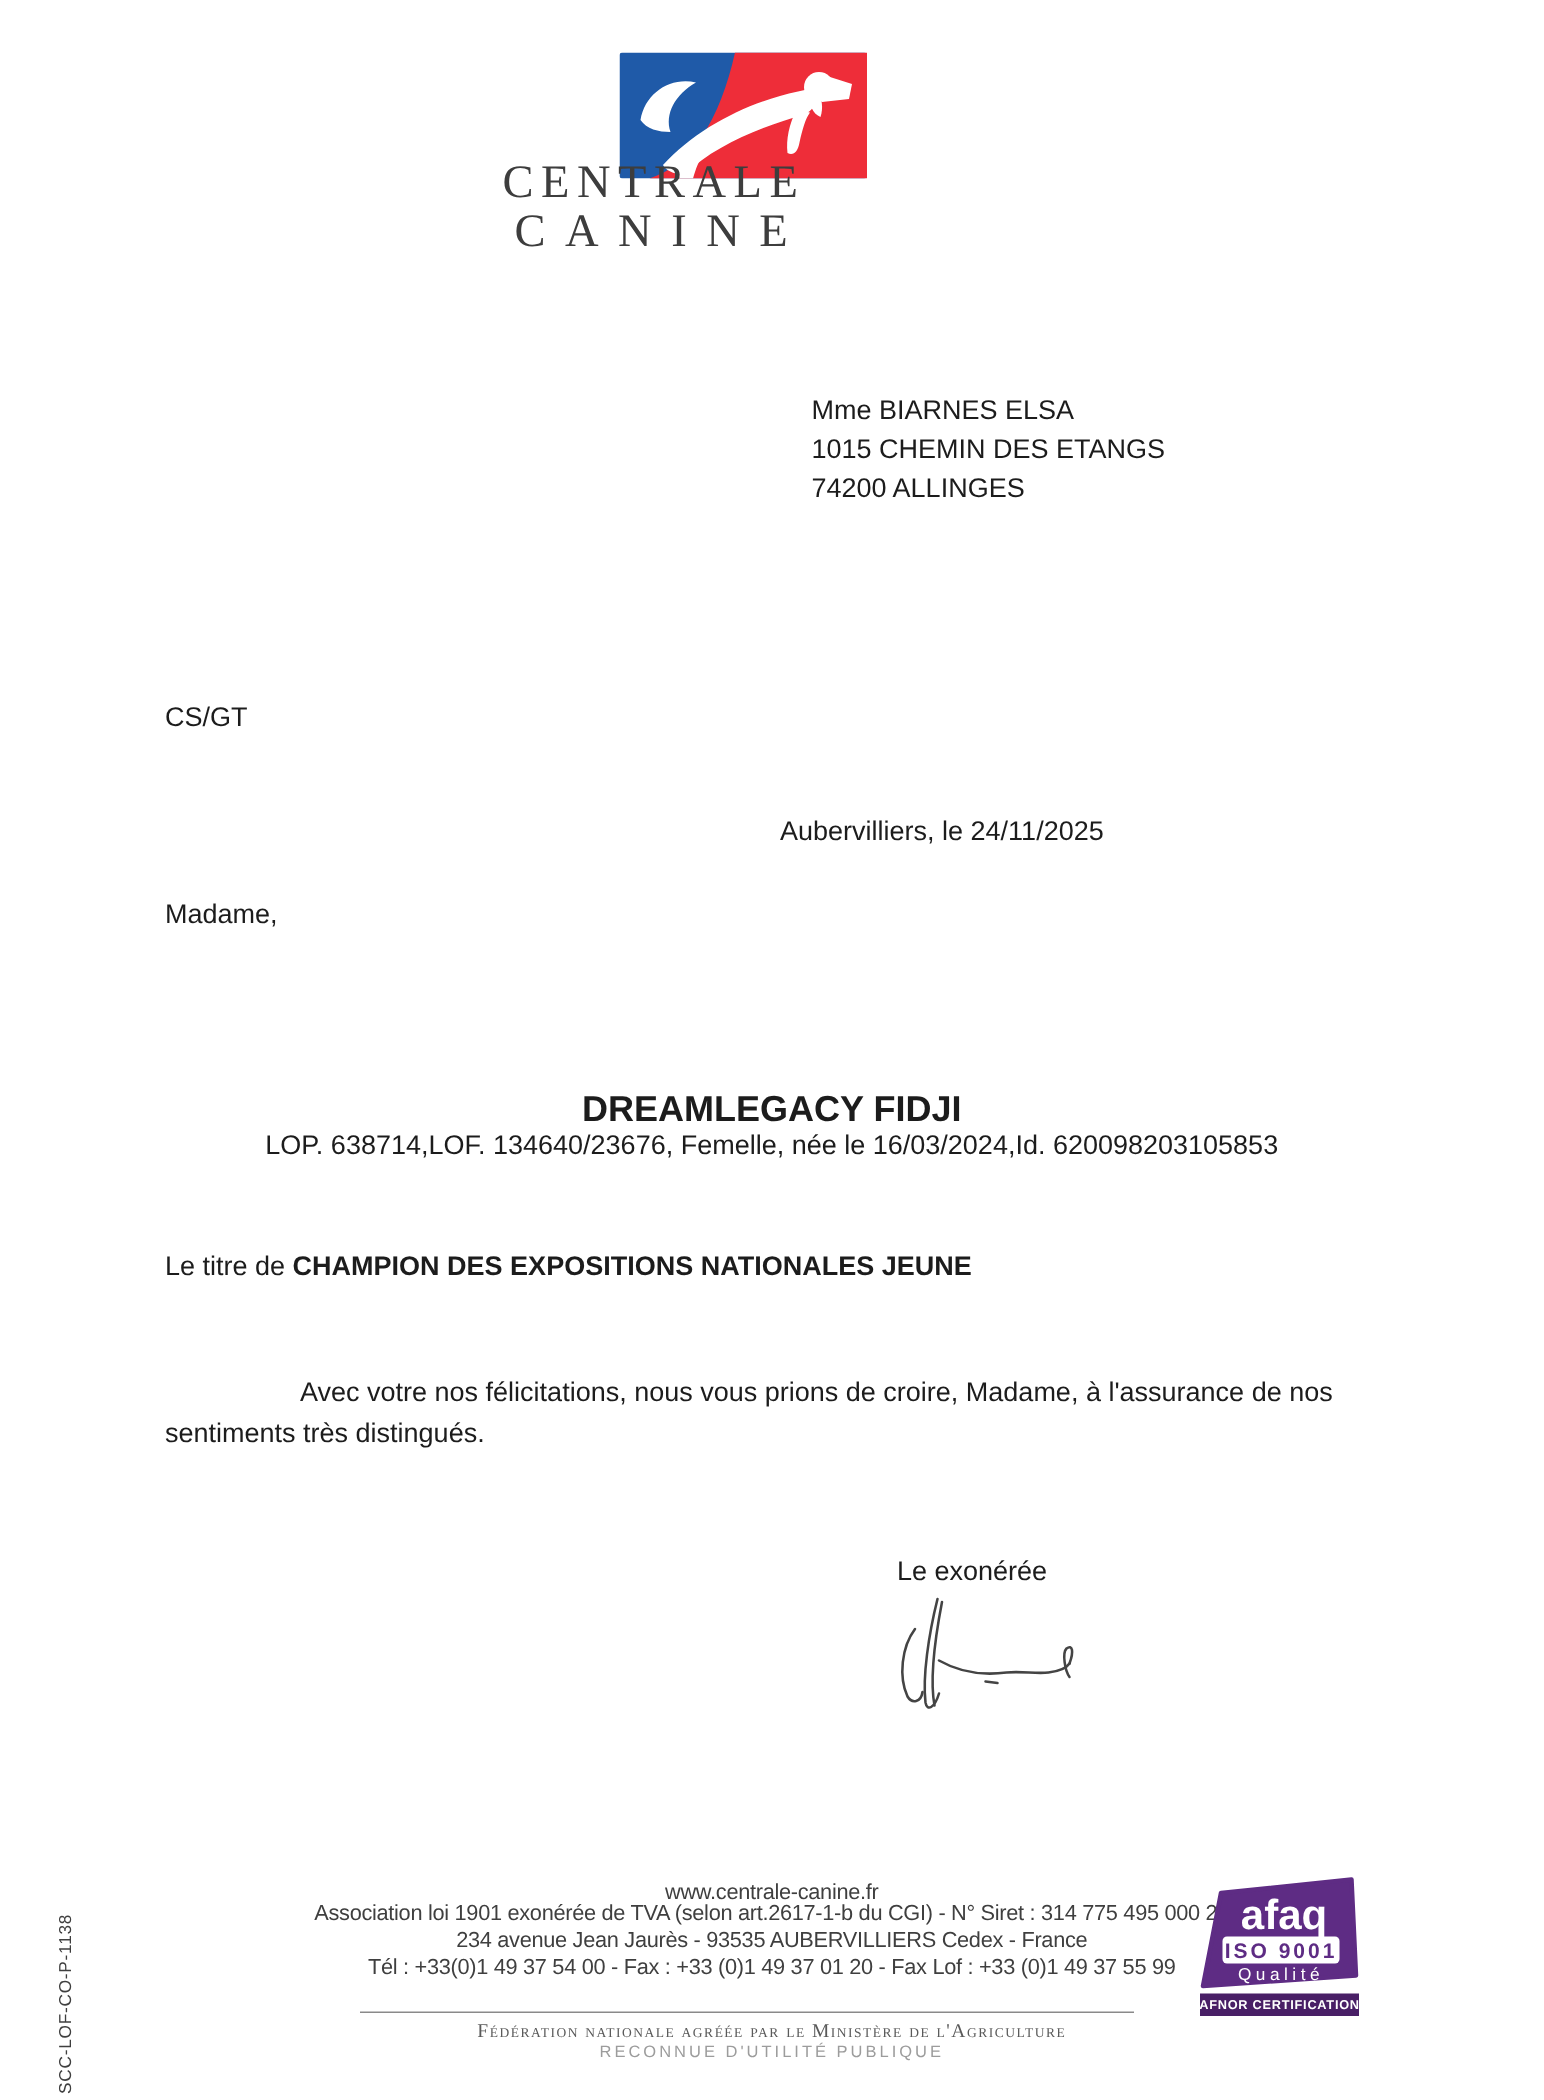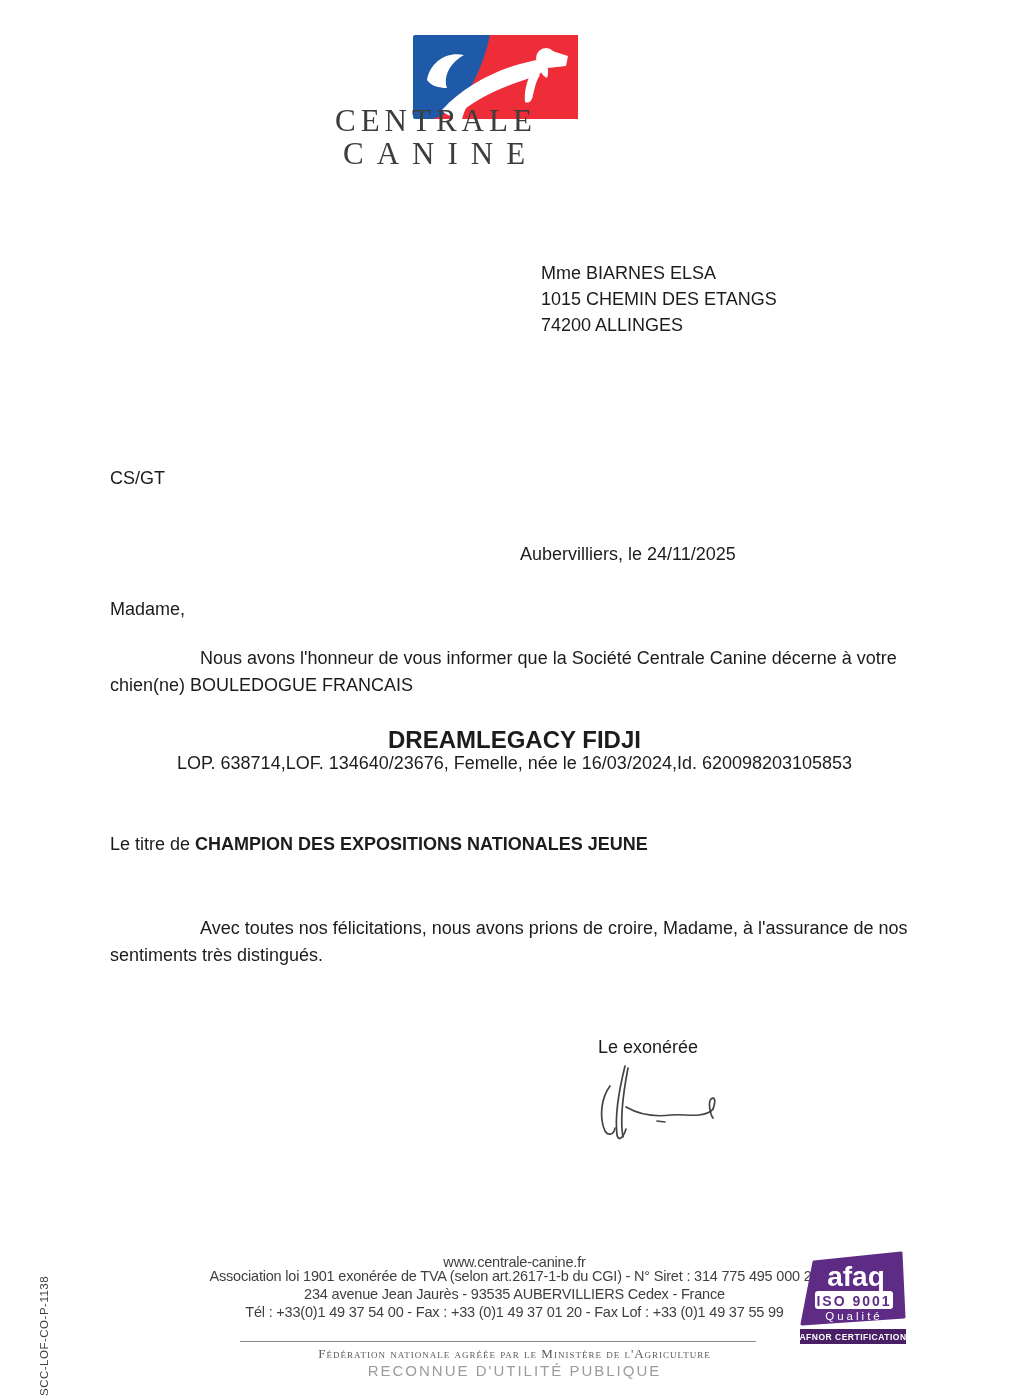--- a/index.html
+++ b/index.html
@@ -38,21 +38,21 @@
   .foot-tagline{left:0;top:1246px;width:1029px;text-align:center;
                 font-family:"Liberation Serif", serif;font-variant:small-caps;
                 font-size:17px;letter-spacing:1.5px;color:#4a4a4a;}
   .foot-small{left:0;width:1029px;text-align:center;font-size:14.5px;color:#3f3f3f;
               letter-spacing:-0.2px;}
   .f2{top:1268px;} .f3{top:1286px;} .f4{top:1304px;} .f5{top:1254px;}
   .foot-divider{left:240px;top:1341px;width:516px;height:0;border-top:1.5px solid #8a8a8a;}
   .foot-fed{left:0;top:1346px;width:1029px;text-align:center;
             font-family:"Liberation Serif", serif;font-variant:small-caps;
             font-size:13px;letter-spacing:1px;color:#5a5a5a;}
-  .foot-rec{left:0;top:1362px;width:1029px;text-align:center;font-size:15px;
+  .foot-rec{left:0;top:1362px;width:1029px;text-align:center;font-size:11px;
             letter-spacing:2px;color:#9c9c9c;}
 
   .afaq{left:800px;top:1250px;width:106px;height:95px;}
 
   .doc-code{left:38px;top:1256px;height:140px;font-size:11.5px;color:#3f3f3f;
             writing-mode:vertical-rl;transform:rotate(180deg);letter-spacing:0.5px;}
 </style>
 </head>
 <body>
 
@@ -84,28 +84,27 @@
   <div class="abs recipient">
     <div>Mme BIARNES ELSA</div>
     <div>1015 CHEMIN DES ETANGS</div>
     <div>74200 ALLINGES</div>
   </div>
 
   <div class="abs reference">CS/GT</div>
   <div class="abs dateline">Aubervilliers, le 24/11/2025</div>
   <div class="abs salutation">Madame,</div>
 
-  <div class="abs para intro">Nous avons l'honneur de vous informer que la Société Centrale Canine décerne à votre chien(ne) BOULEDOGUE FRANCAIS</div>
 
   <div class="abs dogname">DREAMLEGACY FIDJI</div>
   <div class="abs dogdetails">LOP. 638714,LOF. 134640/23676, Femelle, née le 16/03/2024,Id. 620098203105853</div>
 
   <div class="abs titleline"><span>Le titre de </span><b>CHAMPION DES EXPOSITIONS NATIONALES JEUNE</b></div>
 
-  <div class="abs para closing">Avec toutes nos félicitations, nous avons prions de croire, Madame, à l'assurance de nos sentiments très distingués.</div>
+  <div class="abs para closing">Avec votre nos félicitations, nous vous prions de croire, Madame, à l'assurance de nos sentiments très distingués.</div>
 
   <div class="abs president">Le exonérée</div>
   <div class="abs signature">
     <svg width="160" height="92" viewBox="0 0 160 92">
       <g fill="none" stroke="#2b2b2b" stroke-width="1.7" stroke-linecap="round" opacity="0.88">
         <path d="M 30,28 C 21,40 19,60 25,73 C 28,78 34,77 35,70"></path>
         <path d="M 45,8 C 39,32 35,60 37,77 C 38,83 43,81 46,71"></path>
         <path d="M 48,10 C 43,36 40,63 43,79"></path>
         <path d="M 46,49 C 60,57 76,59 91,57 C 101,56 111,58 119,57 C 127,56 131,54 133,51"></path>
         <path d="M 133,51 C 136,43 135,38 131,41 C 128,44 130,56 133,60"></path>

